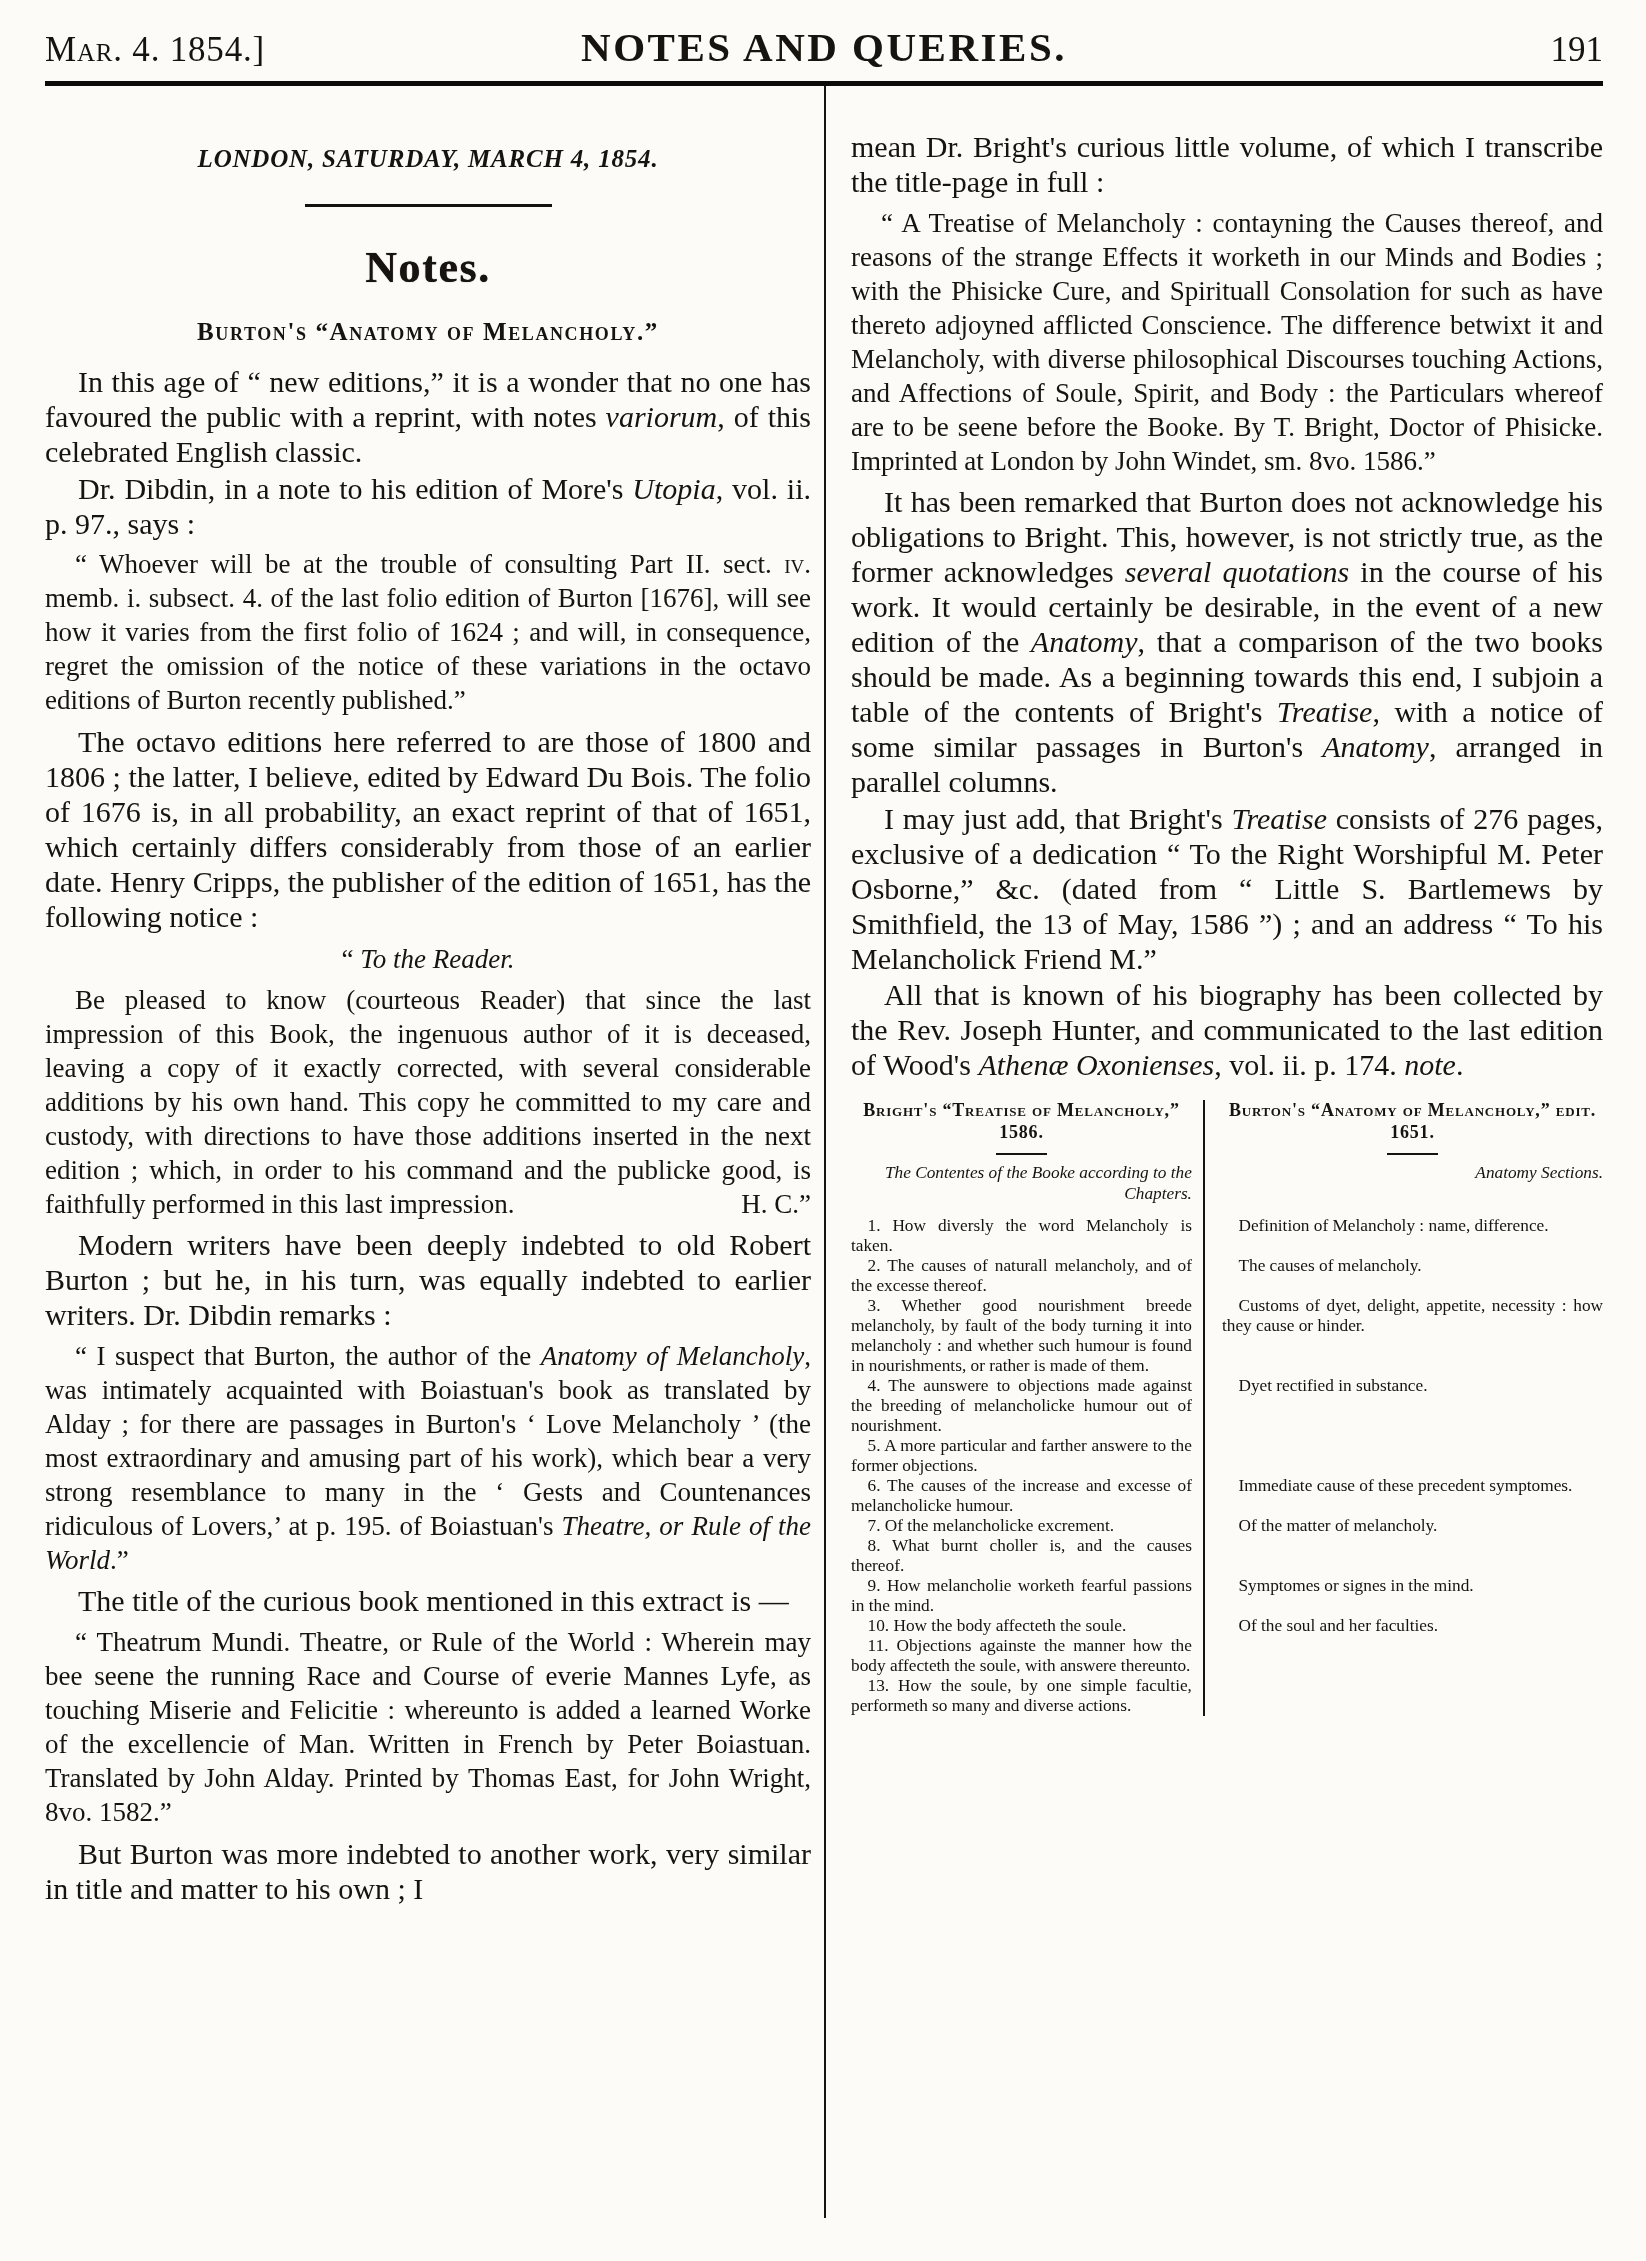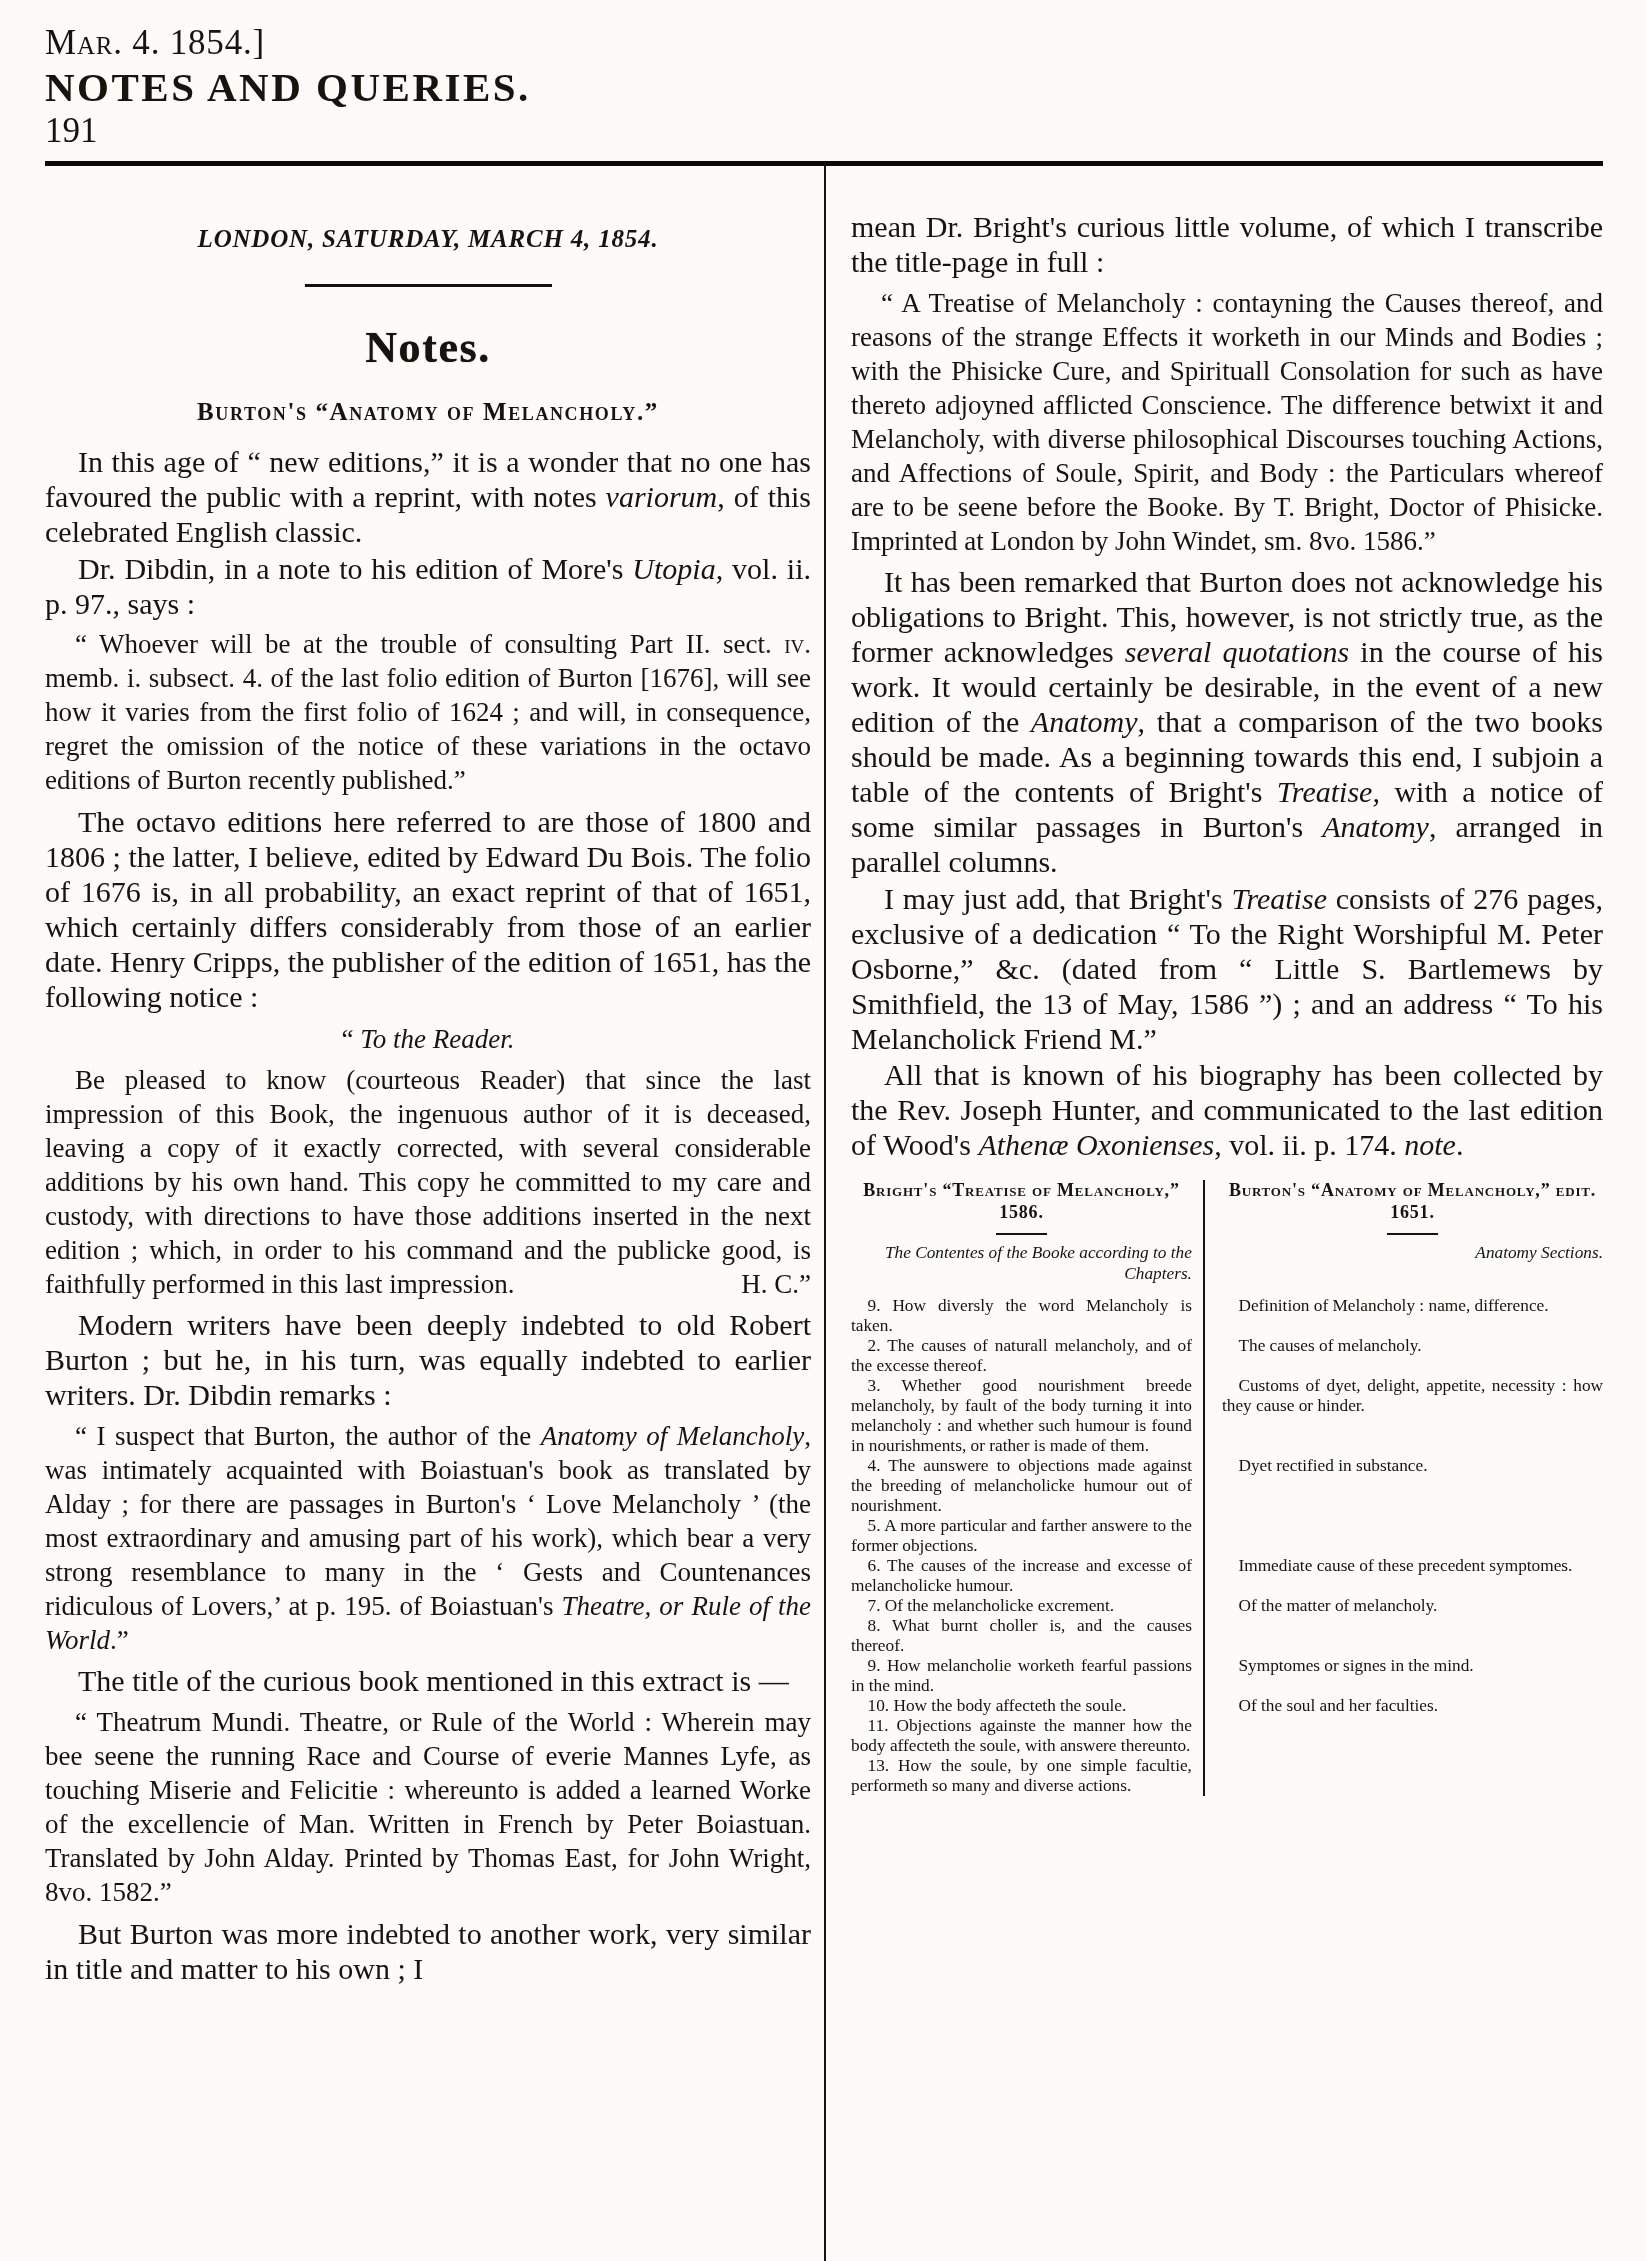--- a/index.html
+++ b/index.html
@@ -3,21 +3,21 @@
 <meta charset="utf-8">
 <style>
   html,body { margin:0; padding:0; background:#d8d5ce; }
   .page {
     position:relative; width:1646px; height:2261px; margin:0 auto;
     background:#fcfbf7; color:#17130e; box-sizing:border-box;
     padding:23px 43px 0 45px; overflow:hidden;
     font-family:"Liberation Serif","DejaVu Serif",serif;
   }
   
-  .masthead { display:flex; align-items:baseline;flex-direction:column; }
+  .masthead { display:flex; align-items:baseline; }
   .m-date { flex:1; font-variant:small-caps; font-size:35px; letter-spacing:0.8px; }
   .m-title { flex:0 0 auto; font-size:41px; font-weight:bold; letter-spacing:2.5px; }
   .m-page { flex:1; text-align:right; font-size:35px; }
   .head-rule { border:0; border-top:5px solid #0d0b09; margin:10px 0 0; }
   
   .cols { display:flex; align-items:stretch; min-height:2132px; }
   .col-left  { width:779px; box-sizing:border-box; padding-right:13px; }
   .col-right { flex:1; box-sizing:border-box; border-left:2.5px solid #17130e; padding-left:25px; padding-top:43px; }
   
   .dateline { text-align:center; font-style:italic; font-weight:bold; font-size:25px; letter-spacing:0.8px; margin:59px 0 0; }
@@ -94,21 +94,21 @@
             <td class="t-r">
               <p class="t-colhead">Burton's “Anatomy of Melancholy,” edit. 1651.</p>
               <hr class="t-headrule">
               <p class="t-subhead">Anatomy Sections.</p>
             </td>
           </tr>
         </thead>
         <tbody>
   <tr>
     <td class="t-l">
-                <p class="t-item">9. How diversly the word Melancholy is taken.</p>
+                <p class="t-item">1. How diversly the word Melancholy is taken.</p>
               </td>
     <td class="t-r">
                 <p class="t-item">Definition of Melancholy : name, difference.</p>
               </td>
   </tr>
 
   <tr>
     <td class="t-l">
                 <p class="t-item">2. The causes of naturall melancholy, and of the excesse thereof.</p>
               </td>

